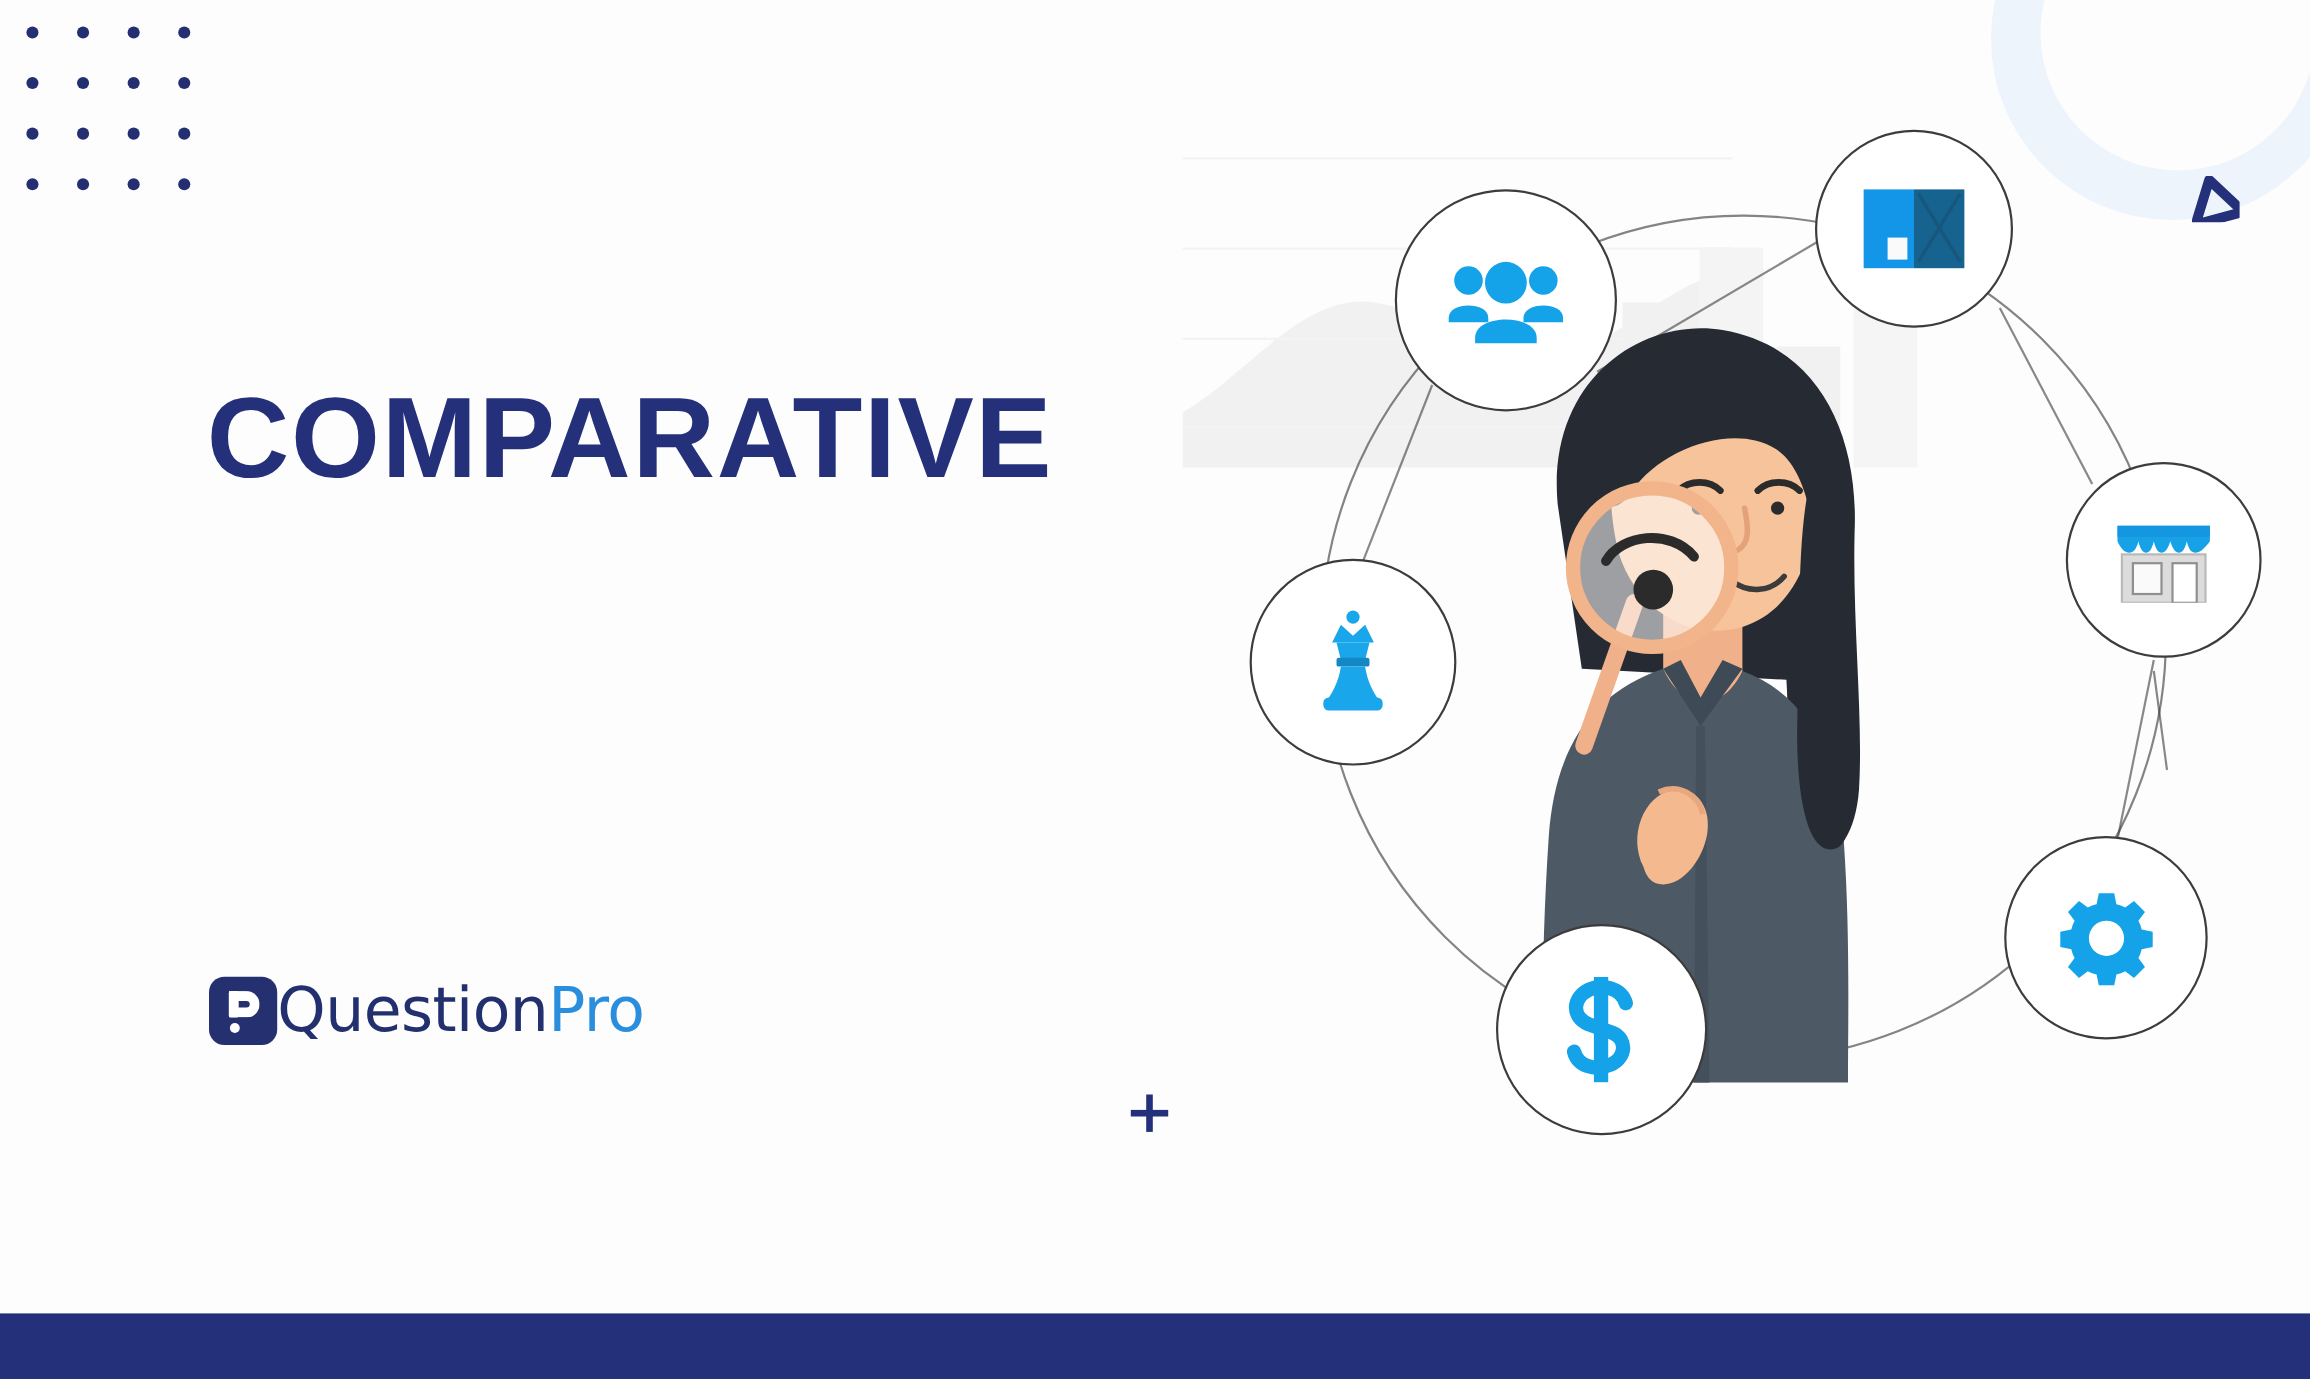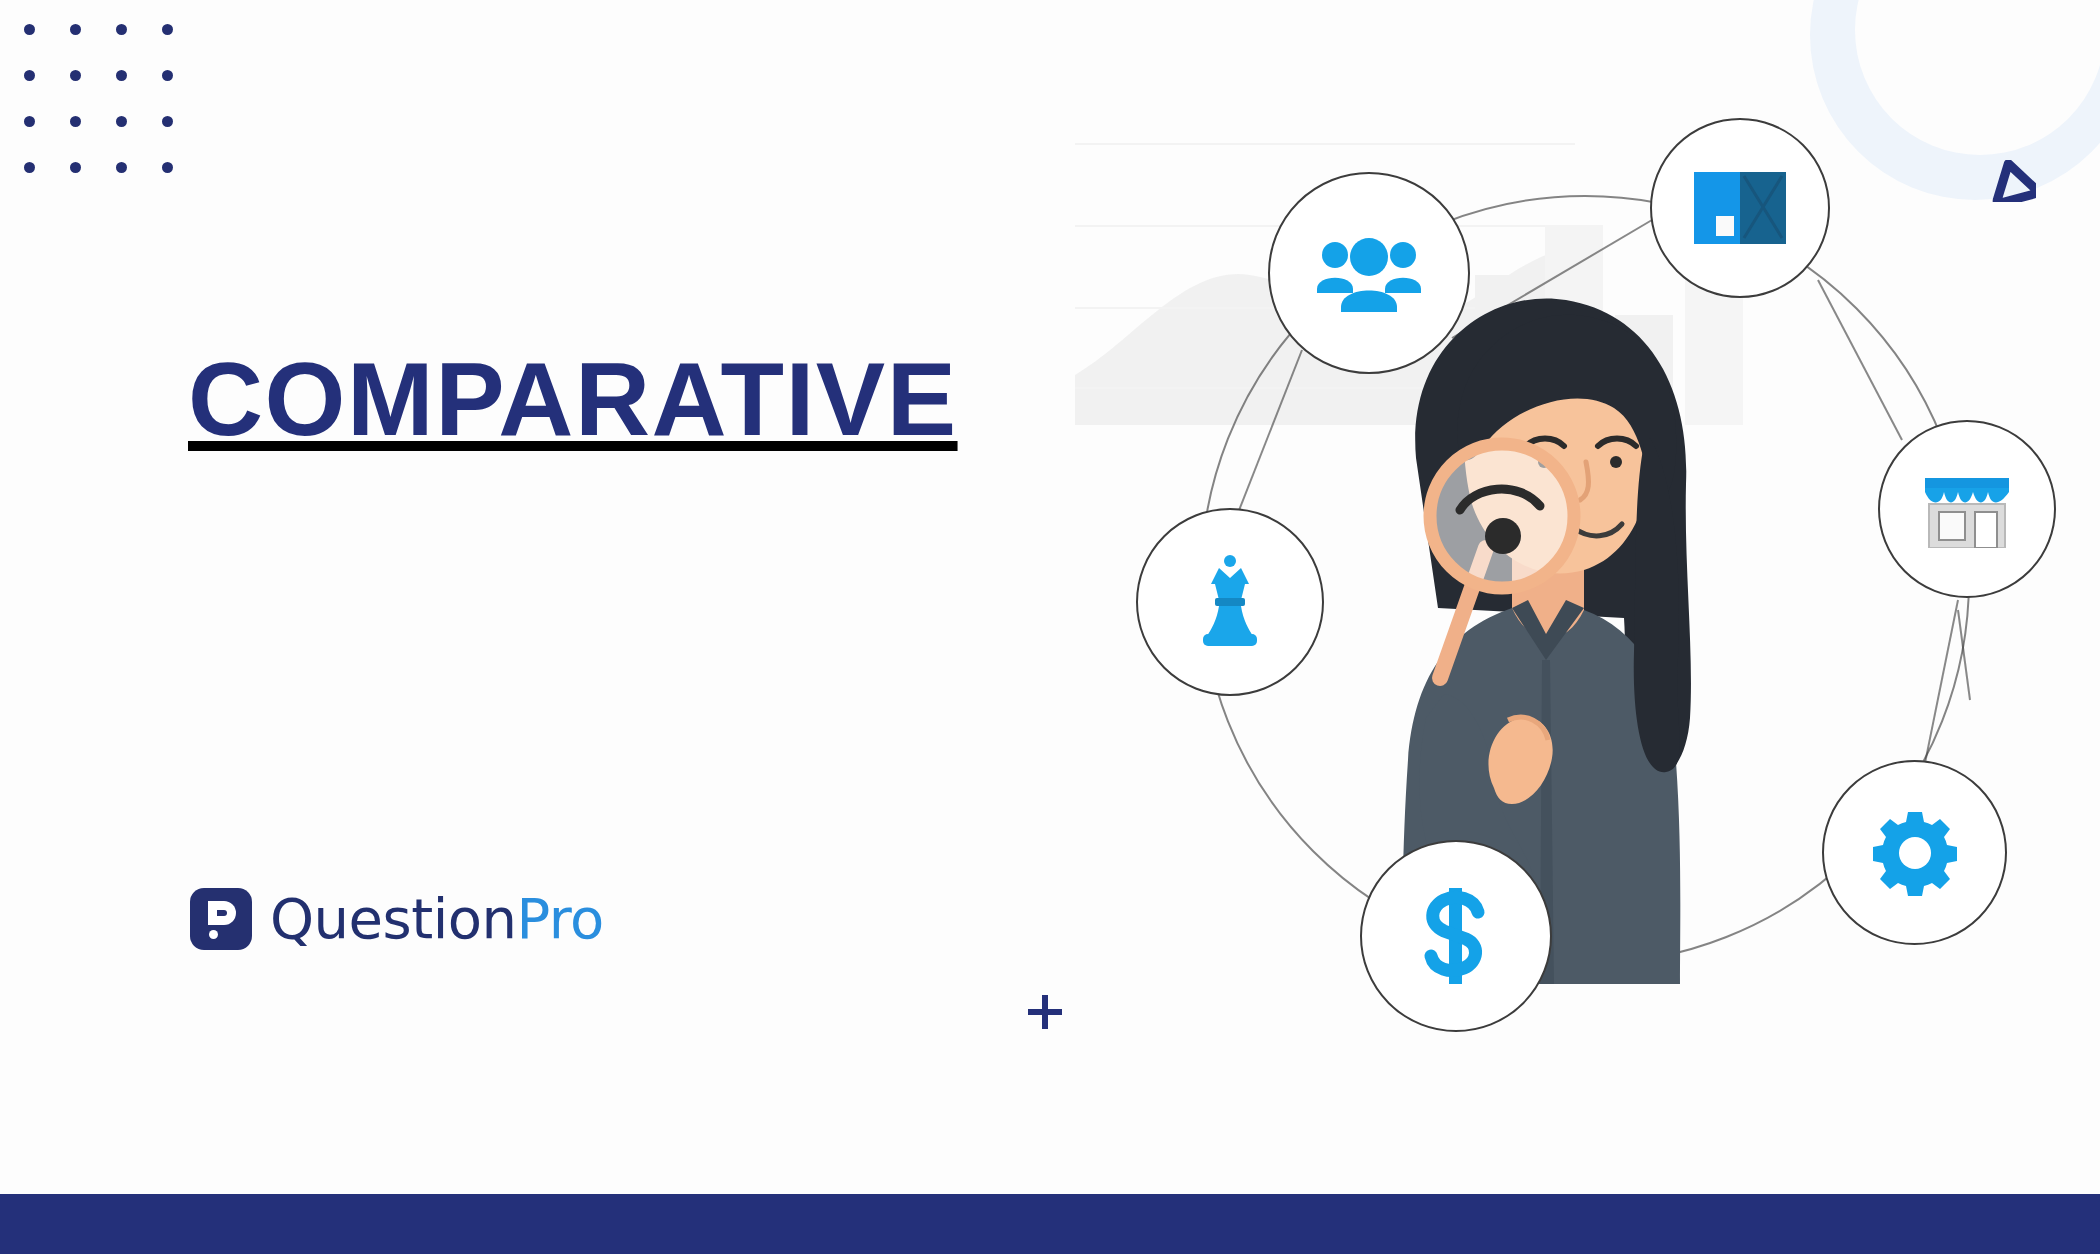--- a/index.html
+++ b/index.html
@@ -16,30 +16,30 @@
     overflow:hidden;
   }
 
   
   .dot-grid { position:absolute; left:18px; top:18px; display:grid;
     grid-template-columns:repeat(4,46px); grid-template-rows:repeat(4,46px); }
   .dot-grid i { display:block; width:11px; height:11px; border-radius:50%;
     background:#242f72; margin:6px 0 0 6px; }
 
   
-  .headline { position:absolute; left:188px; top:352px; width:900px;text-decoration:underline; }
+  .headline { position:absolute; left:188px; top:352px; width:900px; }
   .headline .l1, .headline .l2 {
     font-weight:800; letter-spacing:1.5px; line-height:0.92;
     font-family:"Liberation Sans", sans-serif;
   }
   .headline .l1 { font-size:104px; color:#24307a; }
   .headline .l2 { font-size:104px; color:#1e8ae0; }
 
   
-  .logo { position:absolute; left:190px; top:886px; display:flex; align-items:center; gap:18px; }
+  .logo { position:absolute; left:190px; top:886px; display:flex; align-items:center; gap:0; }
   .logo-mark { width:62px; height:62px; border-radius:14px; background:#253070;
     position:relative; flex:none; }
   .logo-mark .p-stem { position:absolute; left:18px; top:13px; width:9px; height:24px;
     background:#ffffff; border-radius:2px; }
   .logo-mark .p-bowl { position:absolute; left:18px; top:13px; width:28px; height:24px;
     border:9px solid #ffffff; border-left:none; border-radius:0 14px 14px 0; box-sizing:border-box;}
   .logo-mark .p-dot { position:absolute; left:19px; top:42px; width:9px; height:9px;
     border-radius:50%; background:#ffffff; }
   .logo-text { font-size:56px; font-weight:400; letter-spacing:-0.5px;
     font-family:"DejaVu Sans", sans-serif; }

